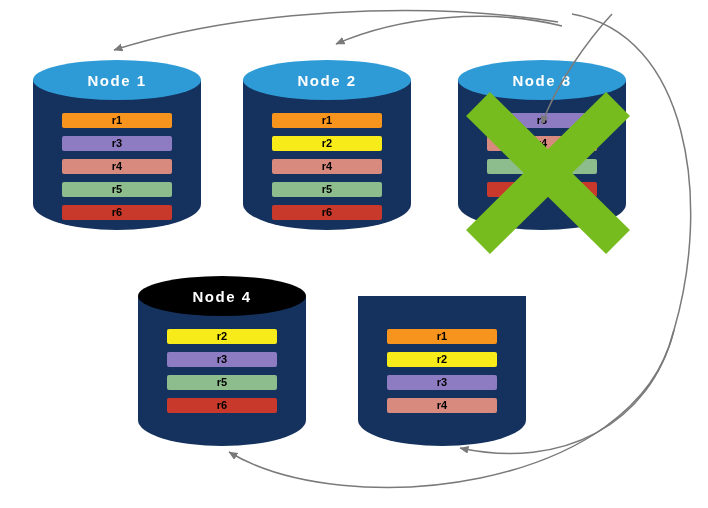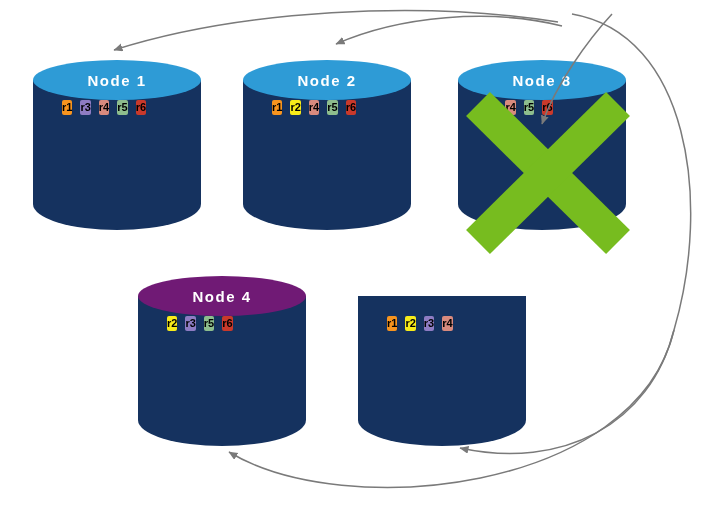--- a/index.html
+++ b/index.html
@@ -3,22 +3,22 @@
 <meta charset="utf-8">
 <style>
   html,body{margin:0;padding:0;background:#ffffff;font-family:"Liberation Sans",sans-serif;}
   .canvas{position:relative;width:708px;height:508px;background:#ffffff;overflow:hidden;}
   .node{position:absolute;width:168px;height:172px;}
   .cyl-body{position:absolute;left:0;top:20px;width:168px;height:150px;
             border-radius:0 0 84px 84px / 0 0 26px 26px;}
   .cyl-top{position:absolute;left:0;top:0;width:168px;height:40px;border-radius:50%;
            display:flex;align-items:center;justify-content:center;}
   .node-label{color:#ffffff;font-weight:bold;font-size:15px;letter-spacing:1.5px;}
-  .shards{position:absolute;left:29px;top:40px;width:110px;
-          display:flex;flex-direction:row;gap:8px;}
+  .shards{position:absolute;left:29px;top:53px;width:110px;
+          display:flex;flex-direction:column;gap:8px;}
   .shard{height:15px;line-height:15px;text-align:center;font-size:11px;font-weight:bold;
          color:#000000;border-radius:2px;}
   .overlay{position:absolute;left:0;top:0;width:708px;height:508px;pointer-events:none;}
 </style>
 </head>
 <body>
 
 <div class="canvas">
 
   <div class="node" style="left:33px;top:60px">
@@ -57,21 +57,21 @@
     <div class="shards">
       <div class="shard" style="background-color: rgb(142, 124, 195);">r3</div>
       <div class="shard" style="background-color: rgb(216, 138, 126);">r4</div>
       <div class="shard" style="background-color: rgb(141, 189, 141);">r5</div>
       <div class="shard" style="background-color: rgb(201, 57, 43);">r6</div>
     </div>
   </div>
 
   <div class="node" style="left:138px;top:276px">
     <div class="cyl-body" style="background-color: rgb(21, 50, 95);"></div>
-    <div class="cyl-top" style="background-color: #701a75;">
+    <div class="cyl-top" style="background-color: #000000;">
       <span class="node-label">Node 4</span>
     </div>
     <div class="shards">
       <div class="shard" style="background-color: rgb(247, 235, 26);">r2</div>
       <div class="shard" style="background-color: rgb(142, 124, 195);">r3</div>
       <div class="shard" style="background-color: rgb(141, 189, 141);">r5</div>
       <div class="shard" style="background-color: rgb(201, 57, 43);">r6</div>
     </div>
   </div>
 

